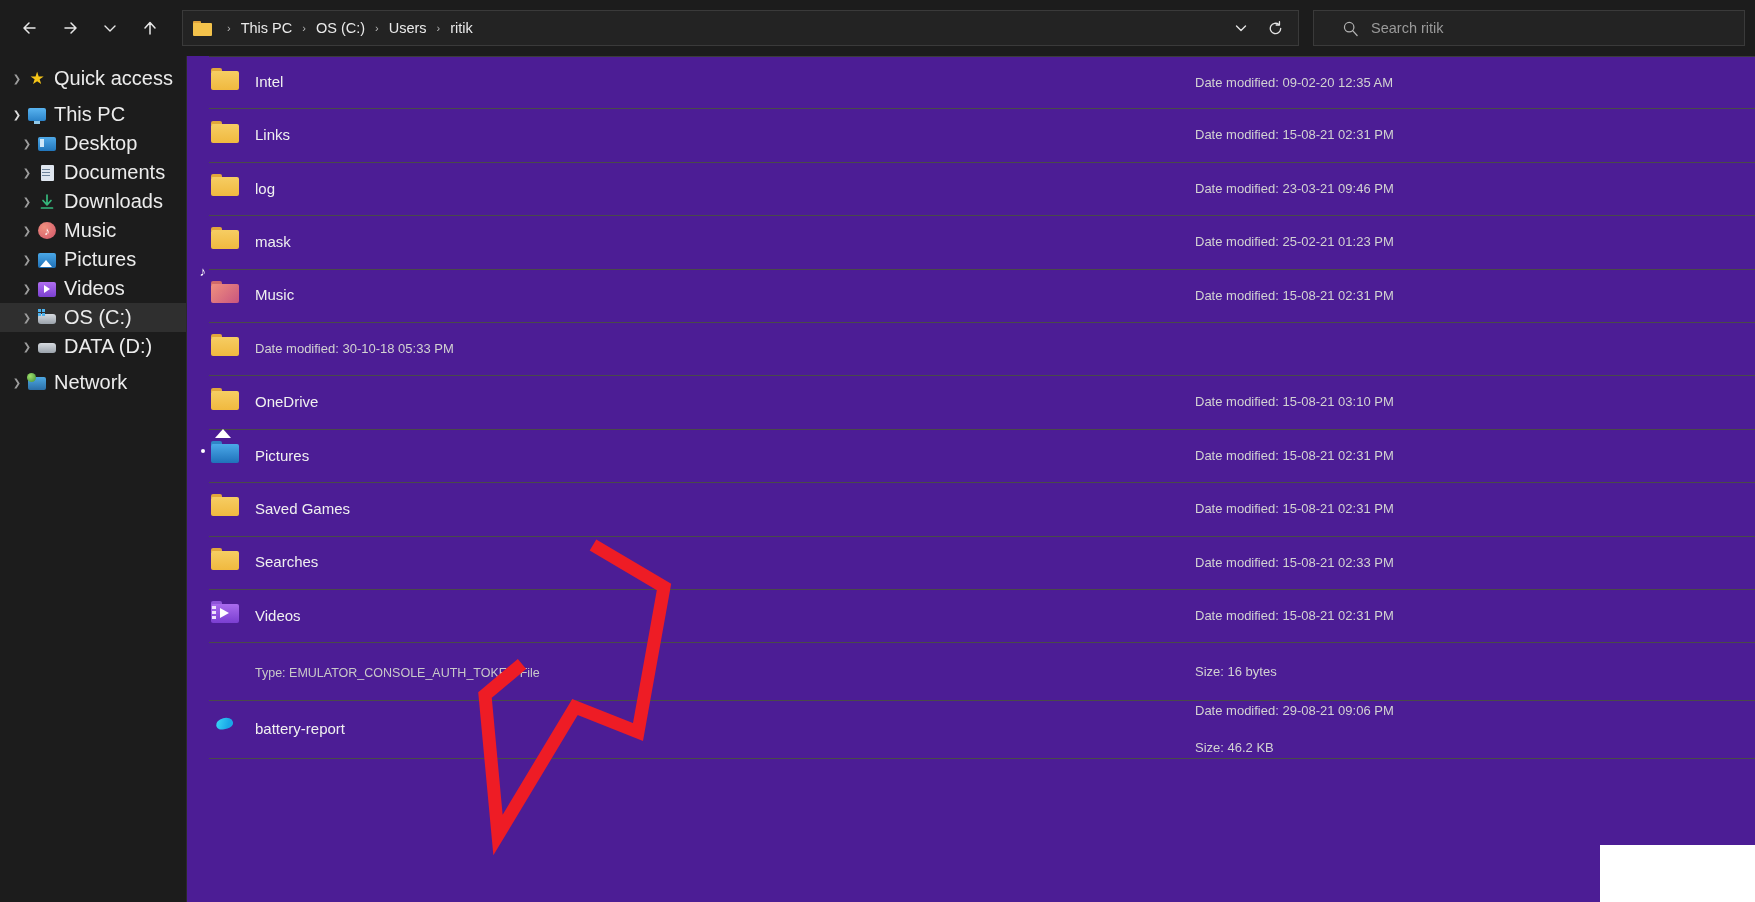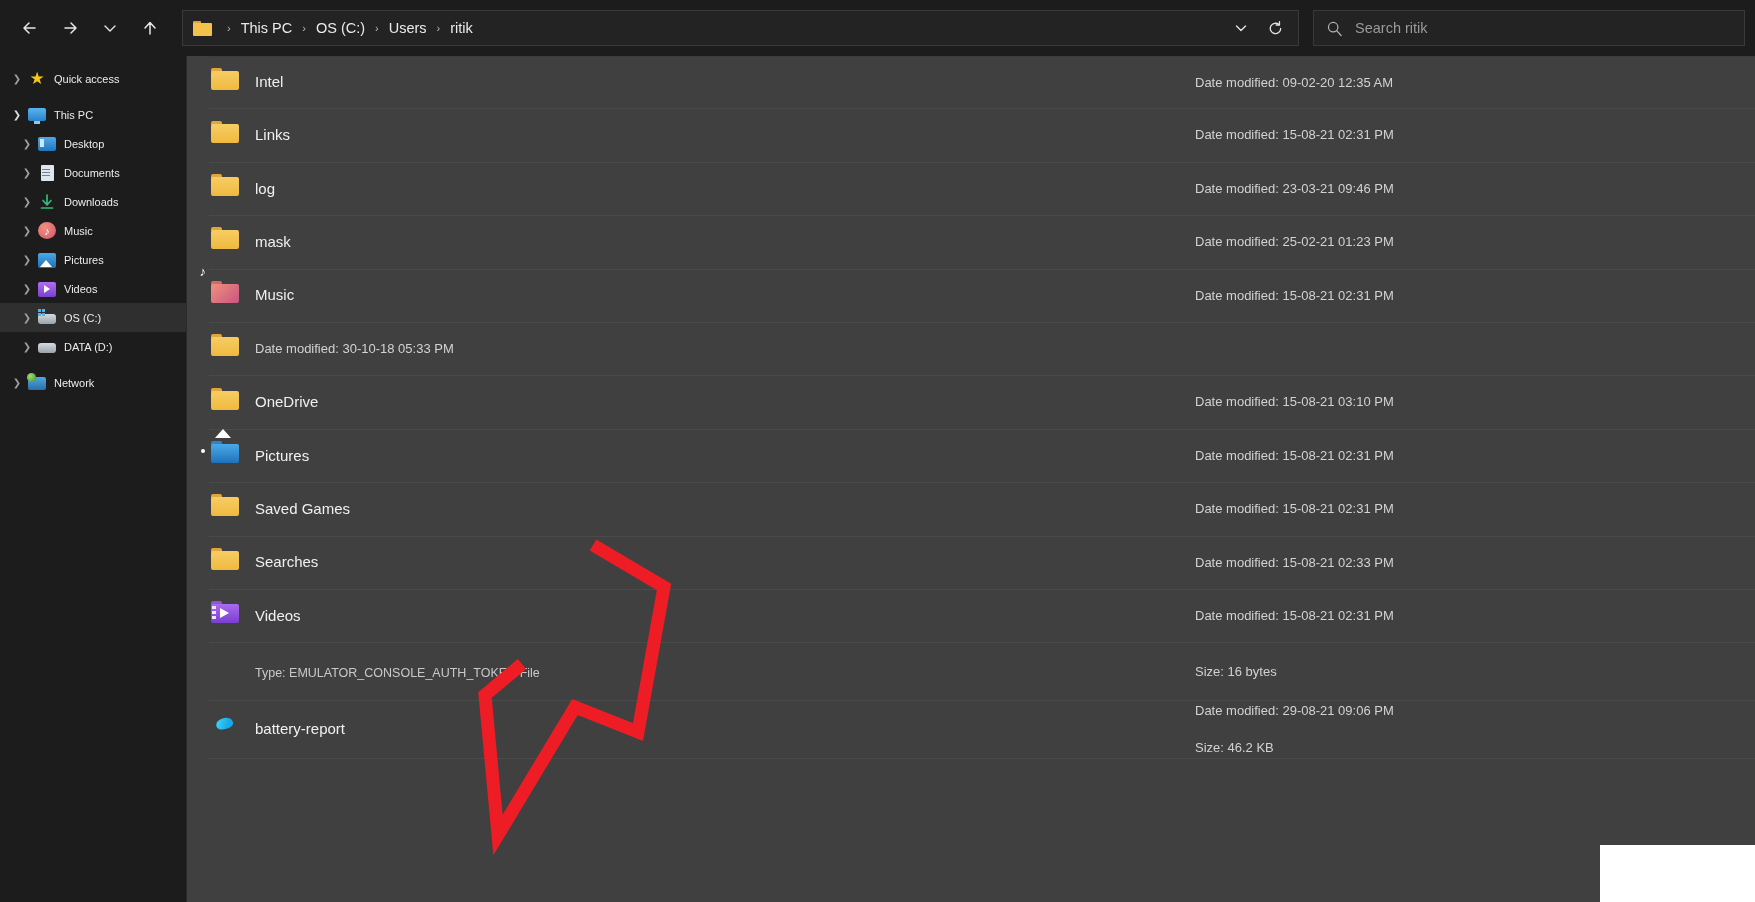--- a/index.html
+++ b/index.html
@@ -55,21 +55,21 @@
   .sep { color:#b9b9b9; font-size:11px; padding:0 5px; user-select:none; }
   .addr-actions { display:flex; align-items:center; flex:0 0 auto; }
   .addr-btn {
     width:34px; height:30px; display:flex; align-items:center; justify-content:center;
     color:#e3e3e3; font-size:14px; border-radius:3px;
   }
 
   .searchbox {
     width:432px; height:36px; flex:0 0 auto;
     border:1px solid #3a3a3a; background:#232323;
-    display:flex; align-items:center; padding:0 12px; gap:12px;
+    display:flex; align-items:center; padding:0 28px; gap:12px;
   }
   .search-ph { font-size:14.5px; color:#9a9a9a; white-space:nowrap; }
 
   
   .main { display:flex; height:846px; width:100%; }
 
   
   .sidebar {
     width:187px; flex:0 0 187px; height:100%;
     background:#1c1c1c;
@@ -84,21 +84,21 @@
   .nav-item.selected { background:#2f2f2f; }
   .chev {
     width:22px; flex:0 0 22px; text-align:center;
     color:#9d9d9d; font-size:10px; line-height:1;
   }
   .chev.open { color:#dcdcdc; }
   .nav-ico {
     width:18px; height:18px; flex:0 0 18px; margin-right:8px;
     position:relative;
   }
-  .nav-label { font-size:11px; color:#ececec; }
+  .nav-label { font-size:20px; color:#ececec; }
   .depth0 .chev { margin-left:6px; }
   .depth1 { padding-left:16px; }
 
   
   .ico-star { color:#f5c518; font-size:17px; line-height:18px; text-align:center; }
   .ico-pc { background:linear-gradient(#59b4f0,#2b83c9); border-radius:2px; height:13px; margin-top:2px; }
   .ico-pc:after { content:""; position:absolute; left:6px; bottom:0; width:6px; height:3px; background:#8fc9ea; }
   .ico-desktop { background:linear-gradient(#4fa9e8,#2176bb); border-radius:2px; height:14px; margin-top:2px; }
   .ico-desktop:before { content:""; position:absolute; left:2px; top:4px; width:4px; height:8px; background:#cfe8f8; }
   .ico-doc { background:#dfe6ef; border-radius:1px; height:16px; width:13px; margin:1px auto 0; }
@@ -119,21 +119,21 @@
       linear-gradient(#4db2ee,#4db2ee) 0 0/3px 3px no-repeat,
       linear-gradient(#4db2ee,#4db2ee) 4px 0/3px 3px no-repeat,
       linear-gradient(#4db2ee,#4db2ee) 0 4px/3px 3px no-repeat,
       linear-gradient(#4db2ee,#4db2ee) 4px 4px/3px 3px no-repeat; }
   .ico-net { background:linear-gradient(#4ea8e2,#2b6fa8); border-radius:2px; height:13px; margin-top:3px; }
   .ico-net:before { content:""; position:absolute; left:-1px; top:-1px; width:9px; height:9px;
     background:radial-gradient(circle at 35% 35%,#9fe06a,#3f8f3a); border-radius:50%; }
 
   
   .filelist {
-    flex:1 1 auto; height:100%; background:#404040;
+    flex:1 1 auto; height:100%; background:#4c1d95;
     position:relative; overflow:hidden;
   }
   .list-inner { padding-left:22px; }
   .row {
     height:53.4px;
     display:flex; align-items:center;
     border-bottom:1px solid #4a4a4a;
     padding-left:2px; padding-right:0;
     position:relative;
   }

